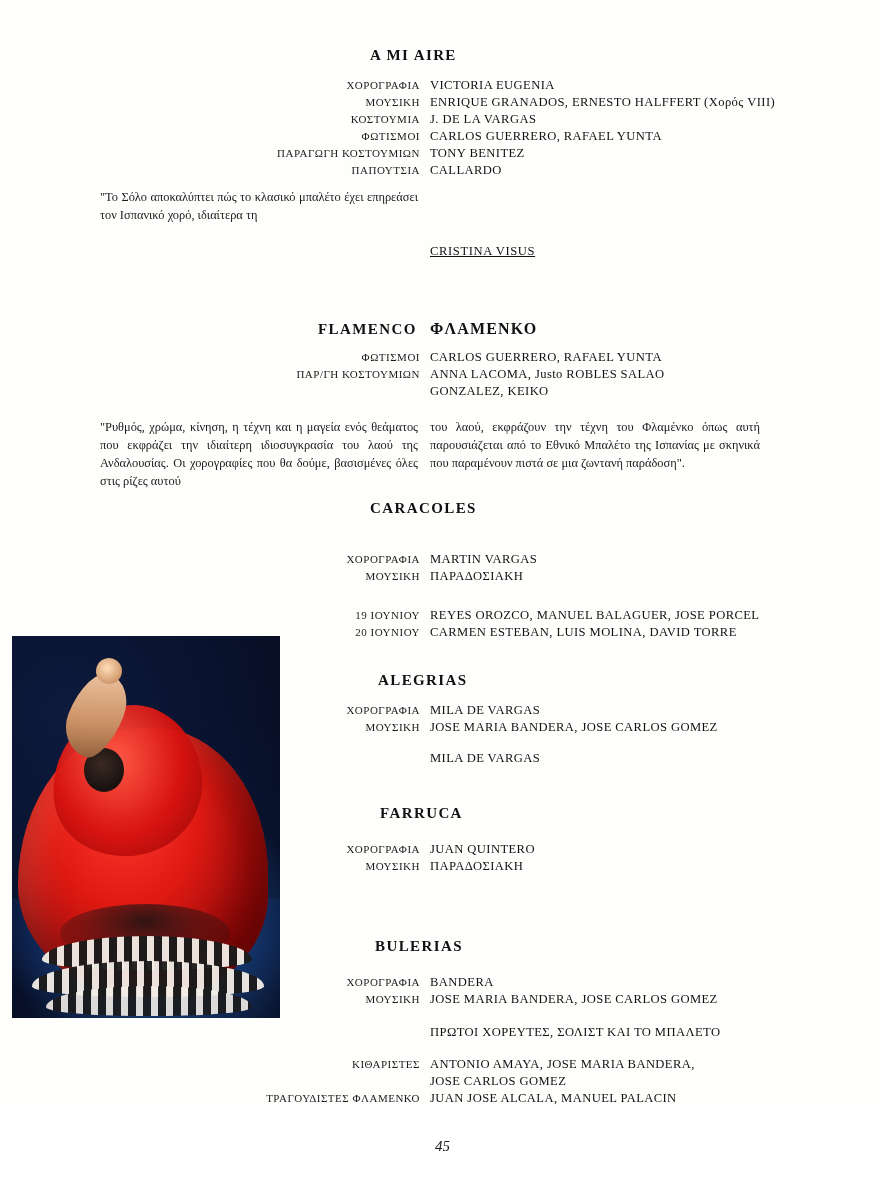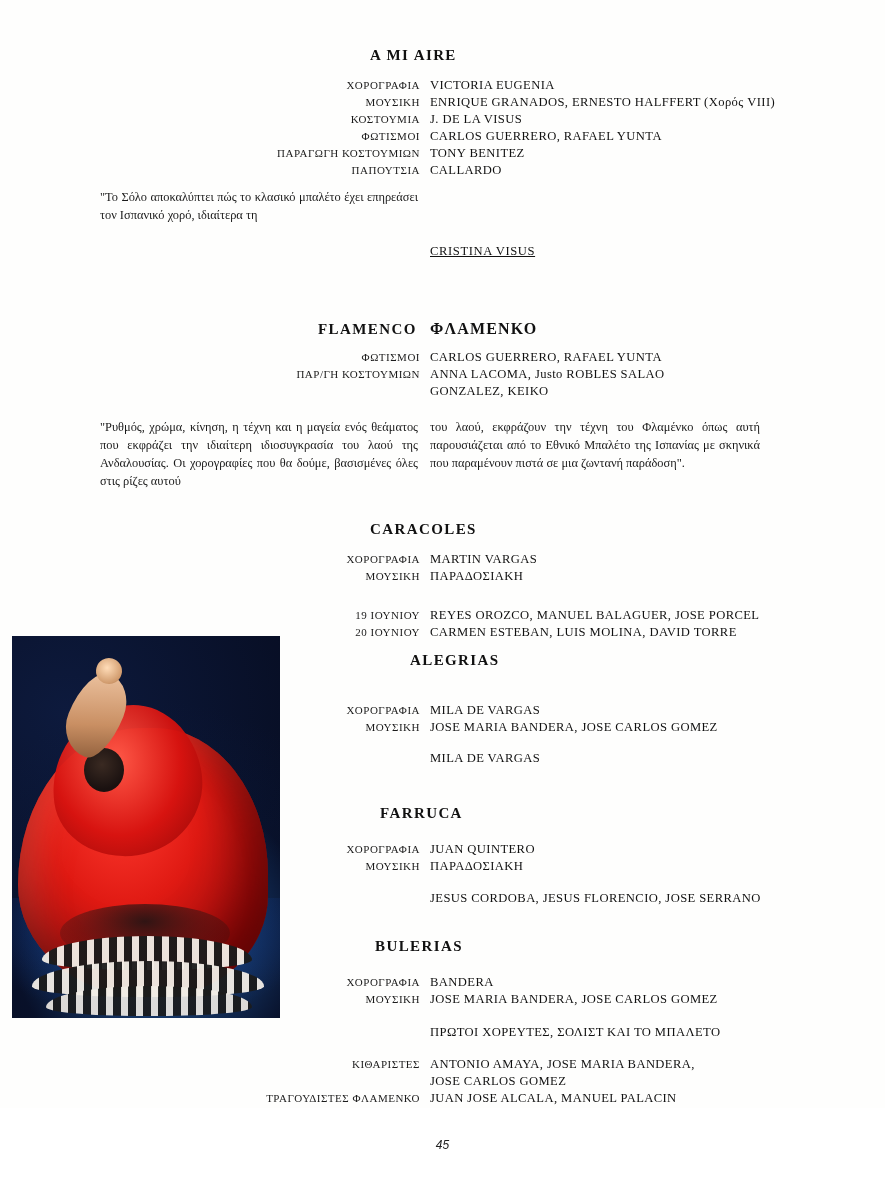--- a/index.html
+++ b/index.html
@@ -150,24 +150,24 @@
     left: 430px;
     font-size: 12.6px;
     letter-spacing: 0.6px;
     color: #111;
   }
   .pagenum {
     position: absolute;
     left: 0; right: 0;
     top: 1138px;
     text-align: center;
-    font-size: 12px;
+    font-size: 15px;
     font-style: italic;
     color: #222;
-    font-family: Liberation Sans, sans-serif;
+    font-family: Liberation Serif, serif;
   }
   .flam-gr {
     position: absolute;
     font-weight: bold;
     font-size: 16px;
     letter-spacing: 1.2px;
     color: #111;
   }
 </style>
 </head>
@@ -191,21 +191,21 @@
 
   <div class="sec-title" style="left:370px; top:47px;">A MI AIRE</div>
 
   <div class="lab" style="left:180px; top:77px;">ΧΟΡΟΓΡΑΦΙΑ</div>
   <div class="val" style="top:77px;">VICTORIA EUGENIA</div>
 
   <div class="lab" style="left:180px; top:94px;">ΜΟΥΣΙΚΗ</div>
   <div class="val" style="top:94px;">ENRIQUE GRANADOS, ERNESTO HALFFERT (Χορός VIII)</div>
 
   <div class="lab" style="left:180px; top:111px;">ΚΟΣΤΟΥΜΙΑ</div>
-  <div class="val" style="top:111px;">J. DE LA VISUS</div>
+  <div class="val" style="top:111px;">J. DE LA VARGAS</div>
 
   <div class="lab" style="left:180px; top:128px;">ΦΩΤΙΣΜΟΙ</div>
   <div class="val" style="top:128px;">CARLOS GUERRERO, RAFAEL YUNTA</div>
 
   <div class="lab" style="left:180px; top:145px;text-align:right;">ΠΑΡΑΓΩΓΗ ΚΟΣΤΟΥΜΙΩΝ</div>
   <div class="val" style="top:145px;">TONY BENITEZ</div>
 
   <div class="lab" style="left:180px; top:162px;">ΠΑΠΟΥΤΣΙΑ</div>
   <div class="val" style="top:162px;">CALLARDO</div>
 
@@ -219,53 +219,52 @@
   <div class="val" style="top:349px;">CARLOS GUERRERO, RAFAEL YUNTA</div>
 
   <div class="lab" style="left:180px; top:366px;">ΠΑΡ/ΓΗ ΚΟΣΤΟΥΜΙΩΝ</div>
   <div class="val" style="top:366px;">ANNA LACOMA, Justo ROBLES SALAO</div>
 
   <div class="val" style="top:383px;">GONZALEZ, KEIKO</div>
 
   <div class="quote col1" style="top:418px;">"Ρυθμός, χρώμα, κίνηση, η τέχνη και η μαγεία ενός θεάματος που εκφράζει την ιδιαίτερη ιδιοσυγκρασία του λαού της Ανδαλουσίας. Οι χορογραφίες που θα δούμε, βασισμένες όλες στις ρίζες αυτού</div>
   <div class="quote col2" style="top:418px;">του λαού, εκφράζουν την τέχνη του Φλαμένκο όπως αυτή παρουσιάζεται από το Εθνικό Μπαλέτο της Ισπανίας με σκηνικά που παραμένουν πιστά σε μια ζωντανή παράδοση".</div>
 
-  <div class="sec-title" style="left:370px; top:521px;text-align:center;">CARACOLES</div>
+  <div class="sec-title" style="left:370px; top:500px;text-align:center;">CARACOLES</div>
 
   <div class="lab" style="left:180px; top:551px;">ΧΟΡΟΓΡΑΦΙΑ</div>
   <div class="val" style="top:551px;">MARTIN VARGAS</div>
 
   <div class="lab" style="left:180px; top:568px;">ΜΟΥΣΙΚΗ</div>
   <div class="val" style="top:568px;">ΠΑΡΑΔΟΣΙΑΚΗ</div>
 
   <div class="lab" style="left:180px; top:607px;">19 ΙΟΥΝΙΟΥ</div>
   <div class="val" style="top:607px;">REYES OROZCO, MANUEL BALAGUER, JOSE PORCEL</div>
 
   <div class="lab" style="left:180px; top:624px;">20 ΙΟΥΝΙΟΥ</div>
   <div class="val" style="top:624px;">CARMEN ESTEBAN, LUIS MOLINA, DAVID TORRE</div>
 
-  <div class="sec-title" style="left:378px; top:652px;margin-left:32px;">ALEGRIAS</div>
+  <div class="sec-title" style="left:378px; top:672px;">ALEGRIAS</div>
 
   <div class="lab" style="left:180px; top:702px;">ΧΟΡΟΓΡΑΦΙΑ</div>
   <div class="val" style="top:702px;">MILA DE VARGAS</div>
 
   <div class="lab" style="left:180px; top:719px;">ΜΟΥΣΙΚΗ</div>
   <div class="val" style="top:719px;">JOSE MARIA BANDERA, JOSE CARLOS GOMEZ</div>
 
   <div class="val" style="top:750px;">MILA DE VARGAS</div>
 
   <div class="sec-title" style="left:380px; top:805px;">FARRUCA</div>
 
   <div class="lab" style="left:180px; top:841px;">ΧΟΡΟΓΡΑΦΙΑ</div>
   <div class="val" style="top:841px;">JUAN QUINTERO</div>
 
   <div class="lab" style="left:180px; top:858px;">ΜΟΥΣΙΚΗ</div>
   <div class="val" style="top:858px;">ΠΑΡΑΔΟΣΙΑΚΗ</div>
 
-  <div class="val" style="top:890px;">JESUS CORDOBA, JESUS FLORENCIO, JOSE SERRANO</div>
 
   <div class="sec-title" style="left:375px; top:938px;">BULERIAS</div>
 
   <div class="lab" style="left:180px; top:974px;">ΧΟΡΟΓΡΑΦΙΑ</div>
   <div class="val" style="top:974px;">BANDERA</div>
 
   <div class="lab" style="left:180px; top:991px;">ΜΟΥΣΙΚΗ</div>
   <div class="val" style="top:991px;">JOSE MARIA BANDERA, JOSE CARLOS GOMEZ</div>
 
   <div class="val" style="top:1024px;">ΠΡΩΤΟΙ ΧΟΡΕΥΤΕΣ, ΣΟΛΙΣΤ ΚΑΙ ΤΟ ΜΠΑΛΕΤΟ</div>

